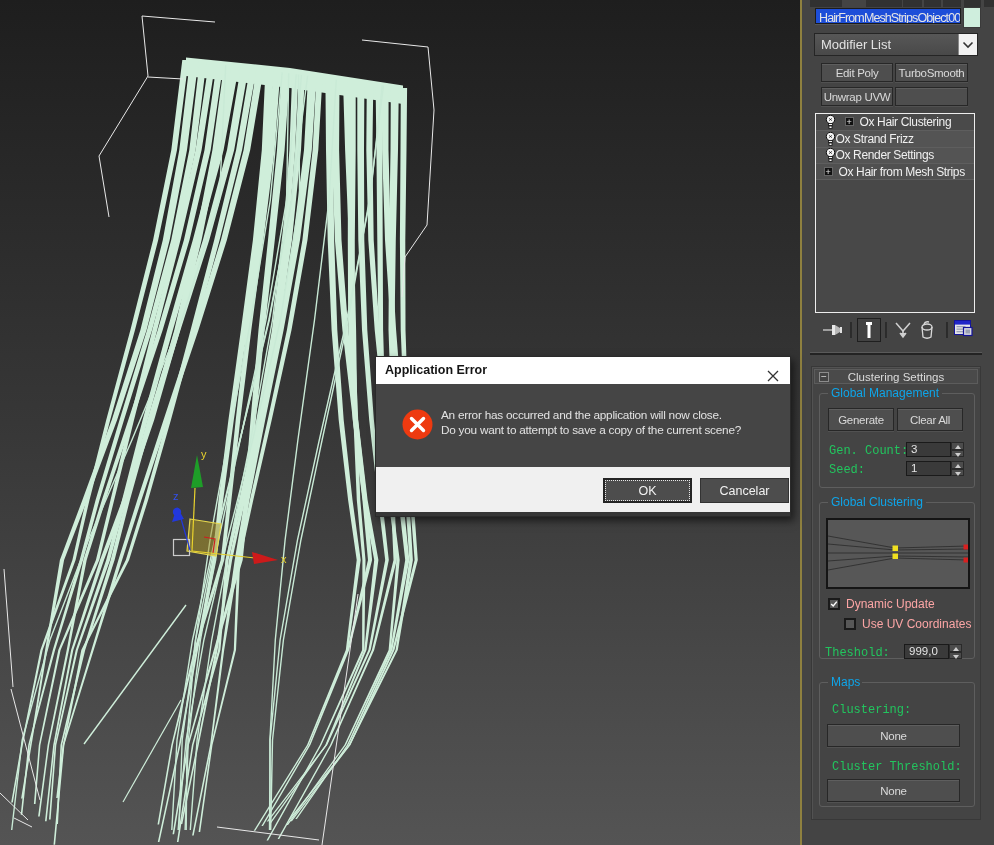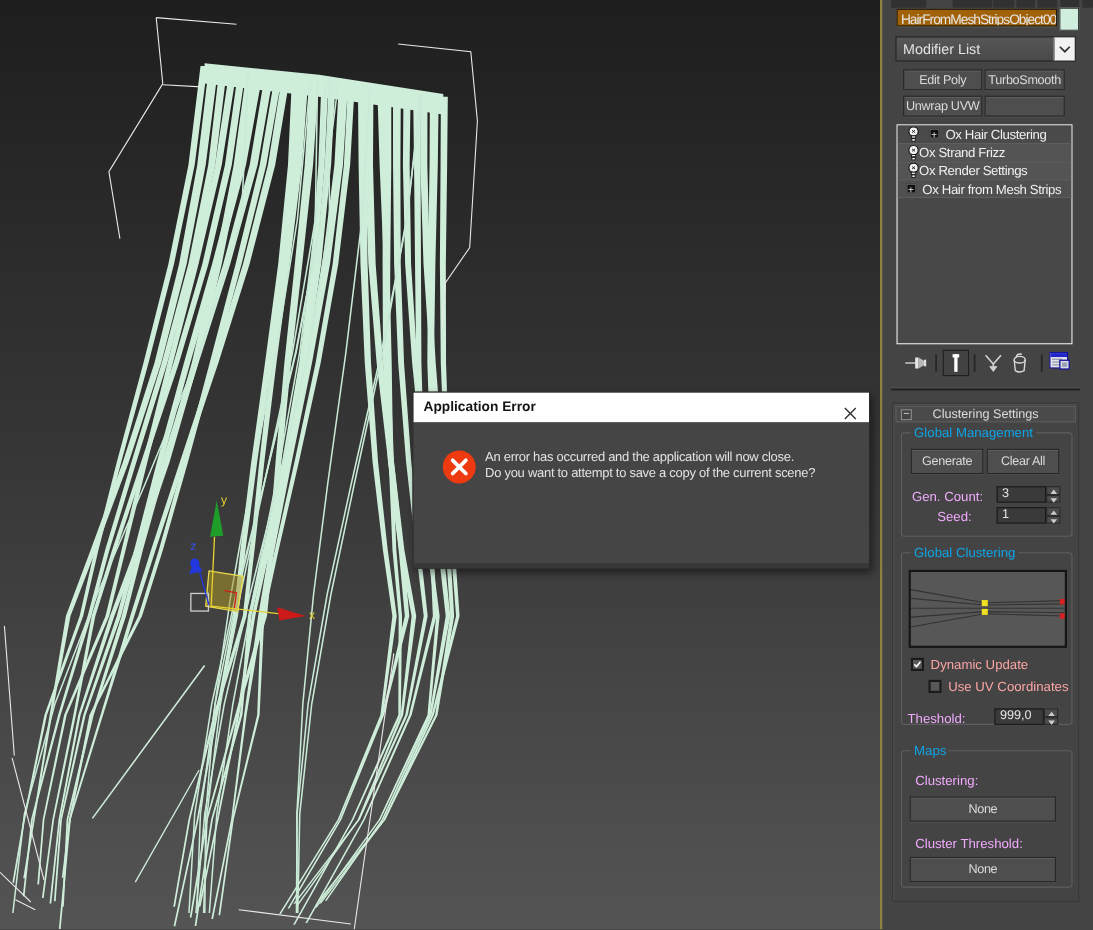--- a/index.html
+++ b/index.html
@@ -2,39 +2,39 @@
 <html><head><meta charset="utf-8"><style>
 * { margin:0; padding:0; box-sizing:border-box; }
 html,body { width:994px; height:845px; overflow:hidden; background:#444; }
 #root { position:relative; width:994px; height:845px; font-family:"Liberation Sans",sans-serif; }
 #vp { position:absolute; left:0; top:0; width:800px; height:845px;
   background:linear-gradient(180deg,#1e1e1e 0%, #292929 22%, #373737 50%, #464646 75%, #545454 100%); overflow:hidden;}
 #vpborder { position:absolute; left:800px; top:0; width:2px; height:845px; background:#8f813f; }
 #panel { position:absolute; left:806px; top:0; width:188px; height:845px; background:#444444; color:#d6d6d6; font-size:12px; }
 #tabs { position:absolute; left:0; top:0; width:188px; height:7px; background:#444; }
 .tab { position:absolute; top:0; height:7px; background:#313131; }
-#namefield { position:absolute; left:9px; top:8px; width:146px; height:16px; background:#a16207; border:1px solid #1c1c1c; box-shadow:0 1px 0 #565656; color:#e6e6e6; font-size:12.5px; letter-spacing:-0.9px; line-height:18px; padding-left:3px; white-space:nowrap; overflow:hidden;}
+#namefield { position:absolute; left:9px; top:8px; width:146px; height:16px; background:#1d4ed8; border:1px solid #1c1c1c; box-shadow:0 1px 0 #565656; color:#e6e6e6; font-size:12.5px; letter-spacing:-0.9px; line-height:18px; padding-left:3px; white-space:nowrap; overflow:hidden;}
 #swatch { position:absolute; left:157px; top:7px; width:18px; height:21px; background:#cfeedd; border:1px solid #3a3a3a; }
 #modlist { position:absolute; left:8px; top:33px; width:164px; height:23px; background:linear-gradient(#575757,#494949); border:1px solid #252525; color:#e2e2e2; font-size:13px; line-height:21px; padding-left:6px; }
 #modarrow { position:absolute; right:0px; top:0px; width:19px; height:21px; background:#f2f2f2; border-left:1px solid #8a8a8a; display:flex; align-items:center; justify-content:center; }
 .pbtn { position:absolute; background:#4e4e4e; border:1px solid #272727; box-shadow: inset 0 1px 0 #5e5e5e, 0 1px 0 #515151; color:#dadada; font-size:11.5px; letter-spacing:-0.3px; display:flex; align-items:center; justify-content:center; white-space:nowrap; }
 #stack { position:absolute; left:8.5px; top:112.5px; width:160px; height:200px; background:#484848; border:1px solid #ededed; overflow:hidden; }
 .srow { height:16.6px; border-top:1px solid #5e5e5e; display:flex; align-items:center; color:#f0f0f0; font-size:12px; letter-spacing:-0.35px; white-space:nowrap;}
 .srow:first-child { border-top:none; }
 .bi { margin-left:9px; display:flex; }
 .plusbox { display:inline-block; width:9px; height:9px; background:#111; color:#e8e8e8; font-size:9px; line-height:8px; text-align:center; border:1px solid #666; }
 .stxt { }
 #stacktools { position:absolute; left:5px; top:317px; width:178px; height:26px; }
 #hr1 { position:absolute; left:4px; top:352px; width:172px; height:3px; border-top:1px solid #5a5a5a; background:#232323;}
 #rollout { position:absolute; left:5px; top:366px; width:170px; height:454px; border:1px solid #383838; background:#444; box-shadow: inset 1px 1px 0 #525252;}
 #rollhead { position:absolute; left:2px; top:2px; width:164px; height:15px; background:#4a4a4a; border:1px solid #5c5c5c; color:#dcdcdc; font-size:11.5px; text-align:center; line-height:14px; }
 #minus { position:absolute; left:4px; top:2px; width:10px; height:10px; border:1px solid #8c8c8c; background:#444; color:#ddd; font-size:10px; line-height:8px; text-align:center;}
 .group { position:absolute; border:1px solid #5e5e5e; border-radius:3px; }
 .glabel { position:absolute; left:8px; top:-7px; background:#444; padding:0 3px; font-size:12px; color:#0ea5e9; line-height:13px; white-space:nowrap;}
-.lab { position:absolute; font-size:12px; color:#f0abfc; white-space:nowrap; }
+.lab { position:absolute; font-size:12px; color:#22c55e; white-space:nowrap;font-family:Liberation Mono, monospace; }
 .spin { position:absolute; display:flex; }
 .sfield { width:45px; height:15px; background:#3a3a3a; border:1px solid #1a1a1a; color:#e4e4e4; font-size:11.5px; line-height:13px; padding-left:4px; }
 .sarr { width:13px; height:15px; display:flex; flex-direction:column; }
 .sup,.sdn { flex:1; background:#4c4c4c; border:1px solid #2a2a2a; position:relative; }
 .sup:after { content:""; position:absolute; left:3px; top:2px; border-left:3px solid transparent; border-right:3px solid transparent; border-bottom:4px solid #cdcdcd; }
 .sdn:after { content:""; position:absolute; left:3px; top:2px; border-left:3px solid transparent; border-right:3px solid transparent; border-top:4px solid #cdcdcd; }
 #curvebox { position:absolute; left:6px; top:15px; width:144px; height:71px; background:#575757; border:2px solid #151515; }
 .cb { position:absolute; display:flex; align-items:center; font-size:12px; color:#fca5a5; white-space:nowrap;}
 .cbox { width:12px; height:12px; background:#585858; border:2px solid #1a1a1a; margin-right:6px; display:flex; align-items:center; justify-content:center;}
 #dlg { position:absolute; left:375px; top:356px; width:416px; height:161px; border:1px solid #2a2a2a; box-shadow: 3px 4px 8px rgba(0,0,0,0.55); background:#454545;}
@@ -247,21 +247,21 @@
       <div class="pbtn" style="left:8px;top:14px;width:66px;height:23px;">Generate</div>
       <div class="pbtn" style="left:77px;top:14px;width:66px;height:23px;">Clear All</div>
       <div class="lab" style="left:9px;top:50px;">Gen. Count:</div>
       <div class="spin" style="left:86px;top:48px;">
             <div class="sfield">3</div>
             <div class="sarr">
               <div class="sup"></div>
               <div class="sdn"></div>
             </div>
           </div>
-      <div class="lab" style="left:9px;top:69px;margin-left:23px;">Seed:</div>
+      <div class="lab" style="left:9px;top:69px;">Seed:</div>
       <div class="spin" style="left:86px;top:67px;">
             <div class="sfield">1</div>
             <div class="sarr">
               <div class="sup"></div>
               <div class="sdn"></div>
             </div>
           </div>
     </div>
     <div class="group" style="left:7px;top:135px;width:156px;height:157px;">
       <div class="glabel">Global Clustering</div>
@@ -309,15 +309,21 @@
   <div id="dtitle">Application Error<span id="dclose"><svg width="12" height="12" viewBox="0 0 12 12">
             <path d="M1 1 L11 11 M11 1 L1 11" stroke="#333" stroke-width="1.3"></path>
           </svg></span></div>
   <div id="dbody">
     <div id="derricon"><svg width="31" height="31" viewBox="0 0 31 31">
             <circle cx="15.5" cy="15.5" r="15" fill="#ee3a10"></circle>
             <path d="M9.5 9.5 L21.5 21.5 M21.5 9.5 L9.5 21.5" stroke="#fff" stroke-width="3.4" stroke-linecap="round"></path>
           </svg></div>
     <div id="dtextwrap">An error has occurred and the application will now close.<br>Do you want to attempt to save a copy of the current scene?</div>
   </div>
+  <div id="dstrip">
+    <div id="okbtn">
+          <span>OK</span>
+        </div>
+    <div id="cancelbtn">Cancelar</div>
+  </div>
   <div id="dfoot"></div>
 </div>
 
 </div>
 </body></html>

